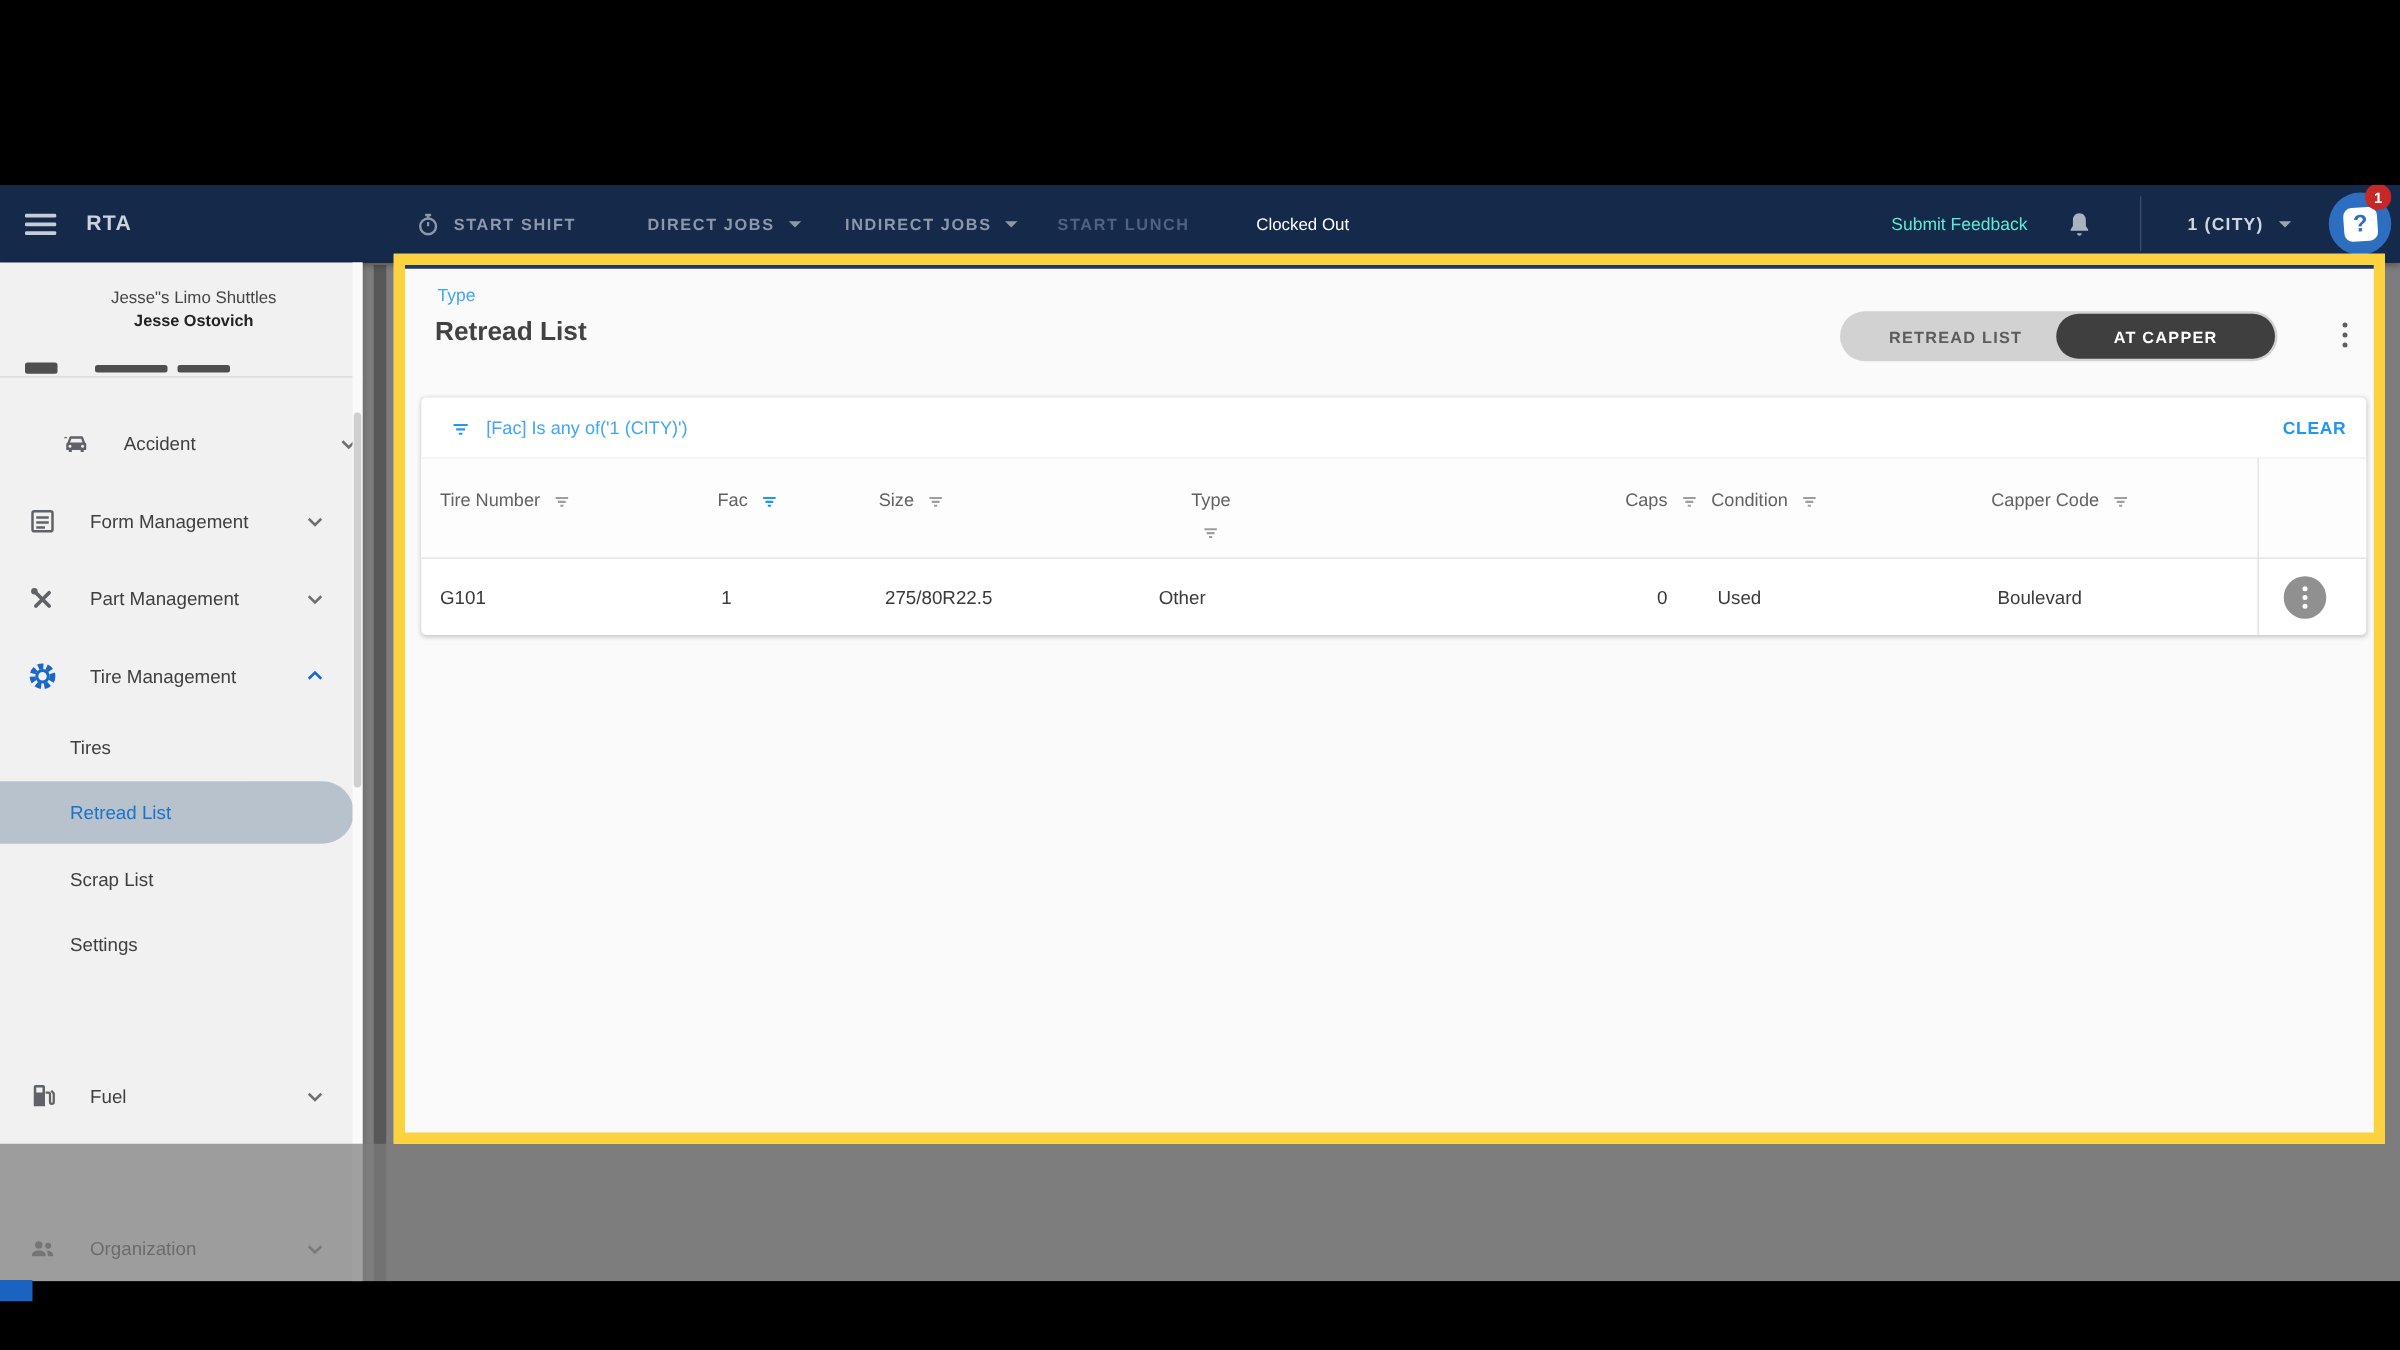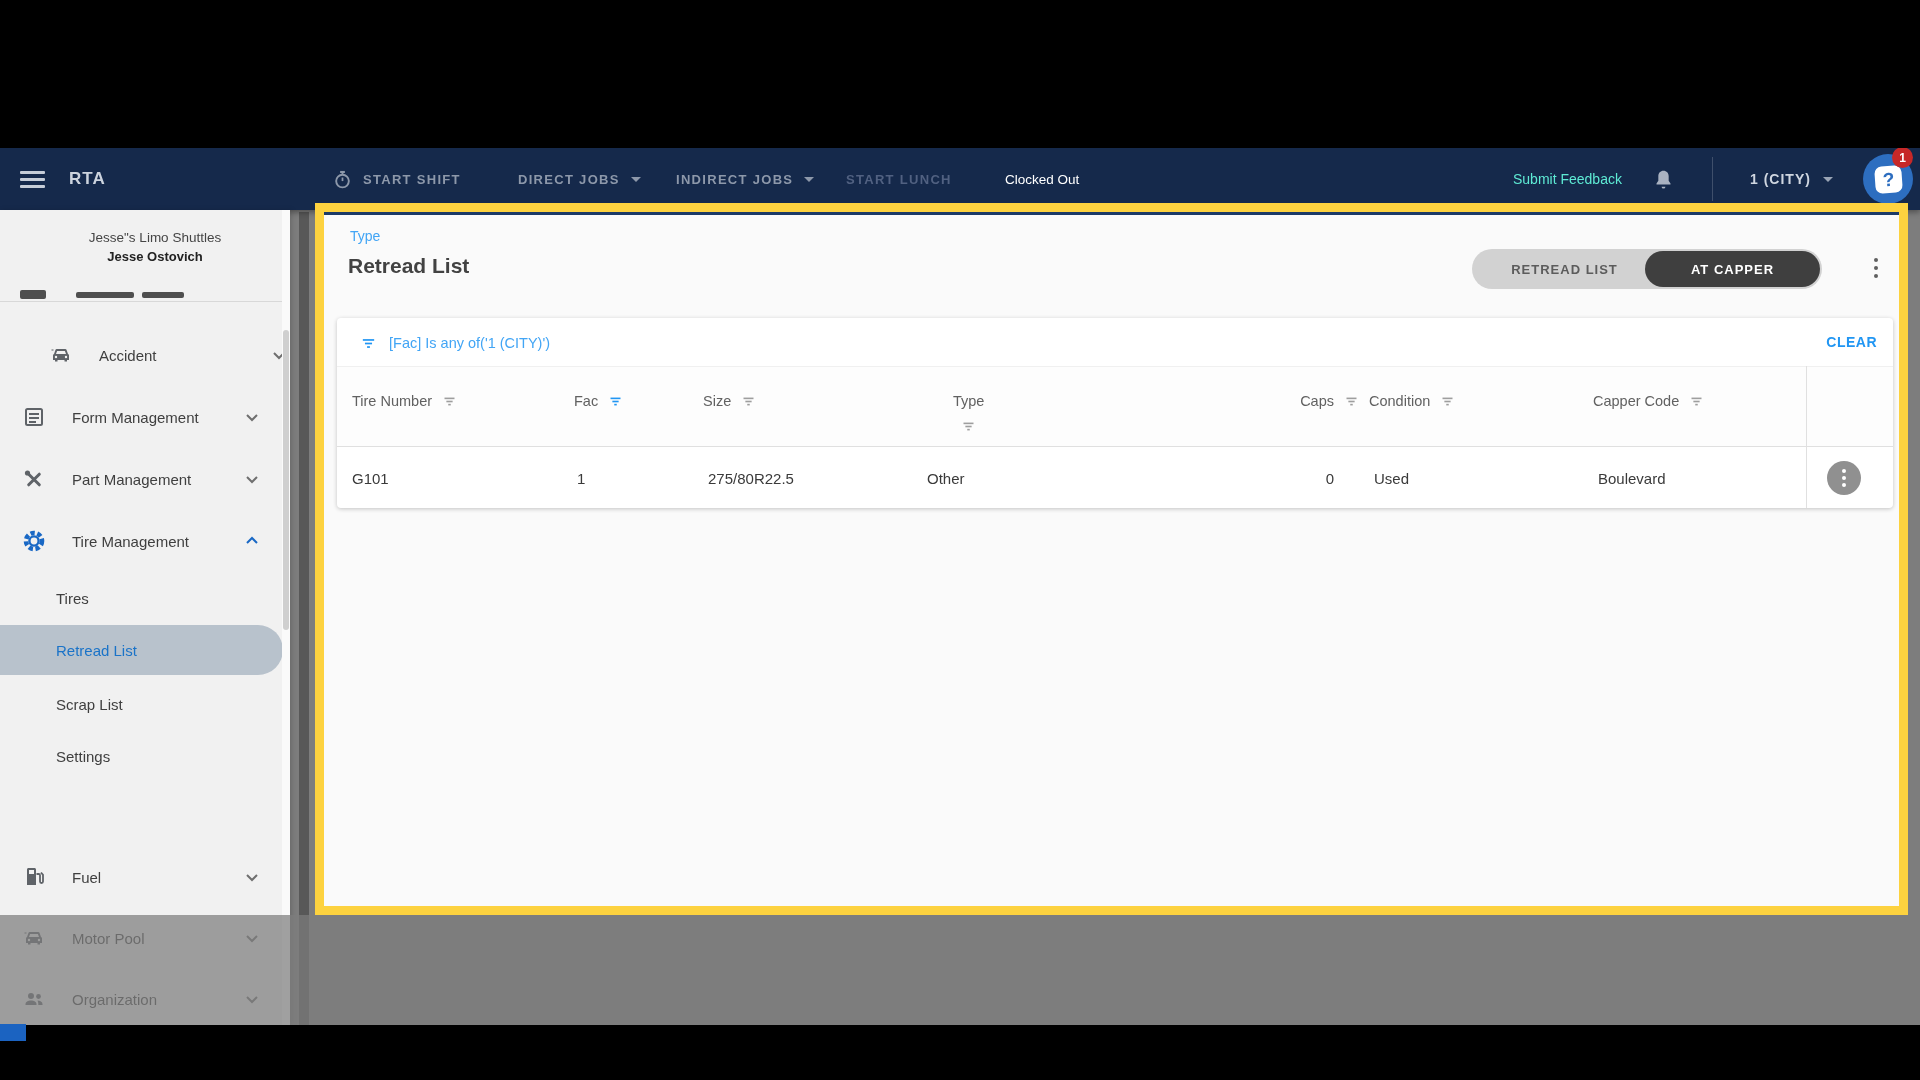--- a/index.html
+++ b/index.html
@@ -230,29 +230,20 @@
       <svg class="sb-icon" viewBox="0 0 24 24">
         <path fill="currentColor" d="M5 4.5C5 3.7 5.7 3 6.5 3h6c.8 0 1.5.7 1.5 1.5V20H5V4.5zM7 5v4h5V5H7z"></path>
         <path fill="none" stroke="currentColor" stroke-width="1.8" d="M14.5 9h2.2c.8 0 1.3.6 1.3 1.3v6.2a1.5 1.5 0 0 0 3 0V9.8L19 7.5"></path>
       </svg>
       <span class="sb-label">Fuel</span>
       <svg class="sb-chev" viewBox="0 0 24 24">
         <polyline points="7,10 12,15 17,10" fill="none" stroke="currentColor" stroke-width="2"></polyline>
       </svg>
     </div>
 
-    <div class="sb-row" style="top:697px;">
-      <svg class="sb-icon" viewBox="0 0 24 24">
-        <path fill="currentColor" d="M5 11l1.5-4.2c.2-.5.7-.8 1.2-.8h8.6c.5 0 1 .3 1.2.8L19 11c.6.2 1 .8 1 1.4V17h-2v1.5h-2.5V17h-7v1.5H6V17H4v-4.6c0-.6.4-1.2 1-1.4zm2 0h10l-1.1-3H8.1L7 11zm0 4.2a1.2 1.2 0 1 0 0-2.4 1.2 1.2 0 0 0 0 2.4zm10 0a1.2 1.2 0 1 0 0-2.4 1.2 1.2 0 0 0 0 2.4zM2.5 7.5v-1h2v1h-2z"></path>
-      </svg>
-      <span class="sb-label">Motor Pool</span>
-      <svg class="sb-chev" viewBox="0 0 24 24">
-        <polyline points="7,10 12,15 17,10" fill="none" stroke="currentColor" stroke-width="2"></polyline>
-      </svg>
-    </div>
 
     <div class="sb-row" style="top:758px;">
       <svg class="sb-icon" viewBox="0 0 24 24">
         <circle cx="9" cy="9" r="3" fill="currentColor"></circle>
         <path fill="currentColor" d="M3.5 17c0-2.2 2.5-3.6 5.5-3.6s5.5 1.4 5.5 3.6v1h-11v-1z"></path>
         <circle cx="16.5" cy="9.5" r="2.4" fill="currentColor"></circle>
         <path fill="currentColor" d="M15.5 13.6c2.7.1 5 1.4 5 3.4v1h-4.2c.1-1.8-.3-3.3-.8-4.4z"></path>
       </svg>
       <span class="sb-label">Organization</span>
       <svg class="sb-chev" viewBox="0 0 24 24">

